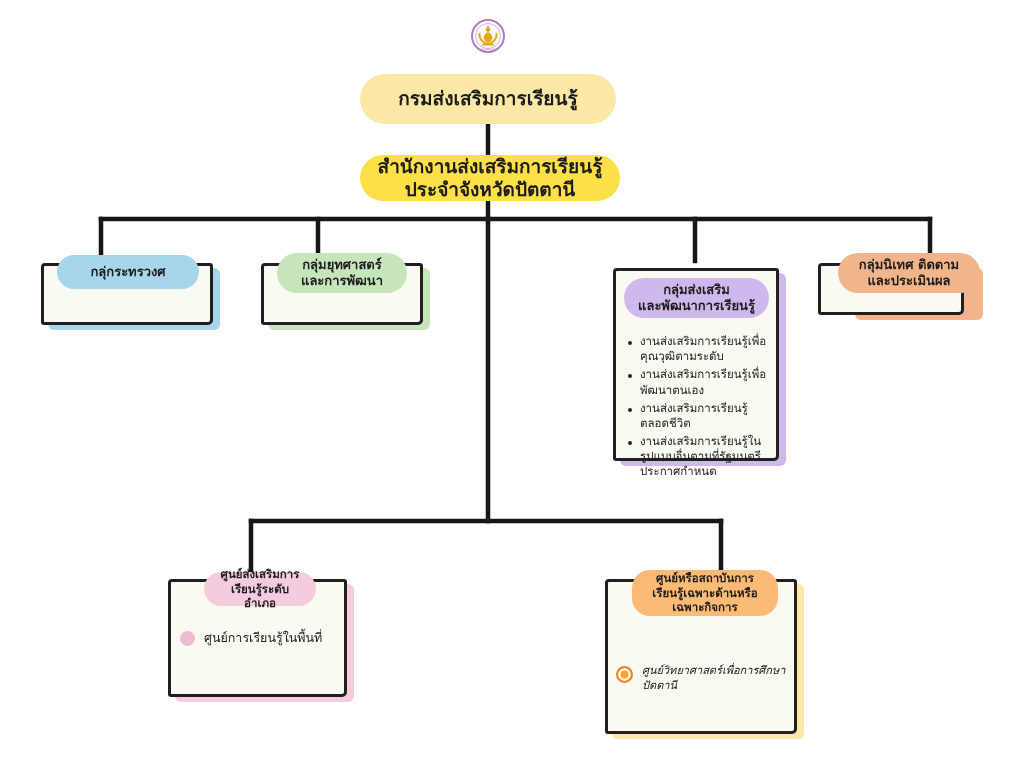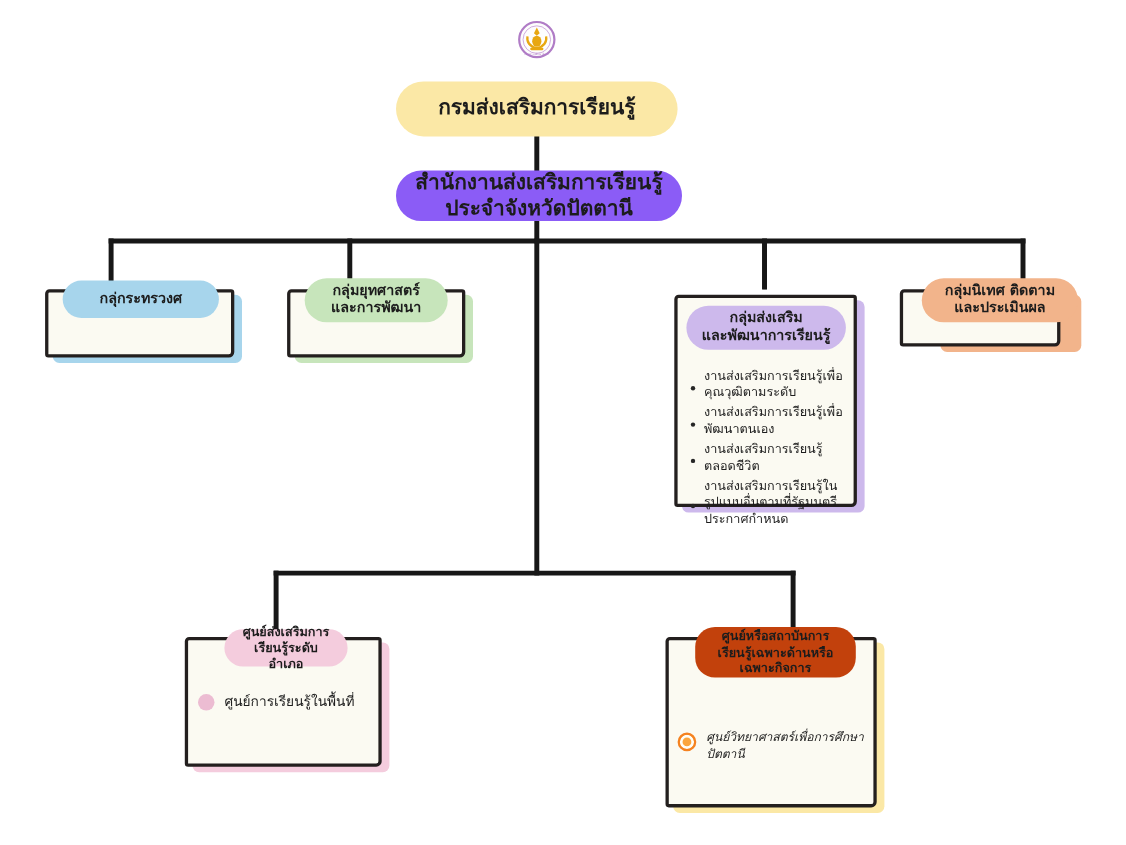--- a/index.html
+++ b/index.html
@@ -84,21 +84,21 @@
   .card-head.small { font-size: 11.5px; border-radius: 18px; }
 
   
   .bullets {
     position: absolute;
     z-index: 4;
     box-sizing: border-box;
   }
   .bullet-row {
     display: flex;
-    align-items: center;
+    align-items: flex-start;
     margin-bottom: 3px;
   }
   .bullet-dot {
     flex: 0 0 auto;
     width: 4px;
     height: 4px;
     border-radius: 50%;
     background: #262626;
     margin: 7px 8px 0 2px;
   }
@@ -194,21 +194,21 @@
       <path d="M251 521 L721 521"></path>
       <path d="M251 521 L251 578"></path>
       <path d="M721 521 L721 578"></path>
     </g>
   </svg>
 
   <div class="pill pill-top" style="left:360px; top:74px; width:256px; height:50px; background:#fbe8a6;">
     <span class="pill-line">กรมส่งเสริมการเรียนรู้</span>
   </div>
 
-  <div class="pill pill-top" style="left:360px; top:155px; width:260px; height:46px; background:#8b5cf6;">
+  <div class="pill pill-top" style="left:360px; top:155px; width:260px; height:46px; background:#fde047;">
     <div>
       <span class="pill-line">สำนักงานส่งเสริมการเรียนรู้</span>
       <span class="pill-line">ประจำจังหวัดปัตตานี</span>
     </div>
   </div>
 
   <div class="card-shadow" style="left:48px; top:268px; width:172px; height:62px; background:#a7d5ec;"></div>
   <div class="card" style="left:41px; top:263px; width:172px; height:62px;"></div>
   <div class="card-head" style="left:57px; top:255px; width:142px; height:34px; background:#a7d5ec;">
     <div>
@@ -271,21 +271,21 @@
   </div>
   <div class="bullets" style="left:180px; top:630px; width:160px;">
     <div class="disc-row">
       <span class="disc-pink"></span>
       <span class="disc-text">ศูนย์การเรียนรู้ในพื้นที่</span>
     </div>
   </div>
 
   <div class="card-shadow" style="left:612px; top:584px; width:192px; height:155px; background:#fbe8a6;"></div>
   <div class="card" style="left:605px; top:579px; width:192px; height:155px;"></div>
-  <div class="card-head small" style="left:632px; top:570px; width:146px; height:46px; background:#c2410c;">
+  <div class="card-head small" style="left:632px; top:570px; width:146px; height:46px; background:#fdba74;">
     <div>
       <span class="pill-line">ศูนย์หรือสถาบันการ</span>
       <span class="pill-line">เรียนรู้เฉพาะด้านหรือ</span>
       <span class="pill-line">เฉพาะกิจการ</span>
     </div>
   </div>
   <div class="bullets" style="left:616px; top:664px; width:176px;font-style:italic;">
     <div class="ring-row">
       <span class="ring-orange"></span>
       <span class="ring-text">ศูนย์วิทยาศาสตร์เพื่อการศึกษาปัตตานี</span>

